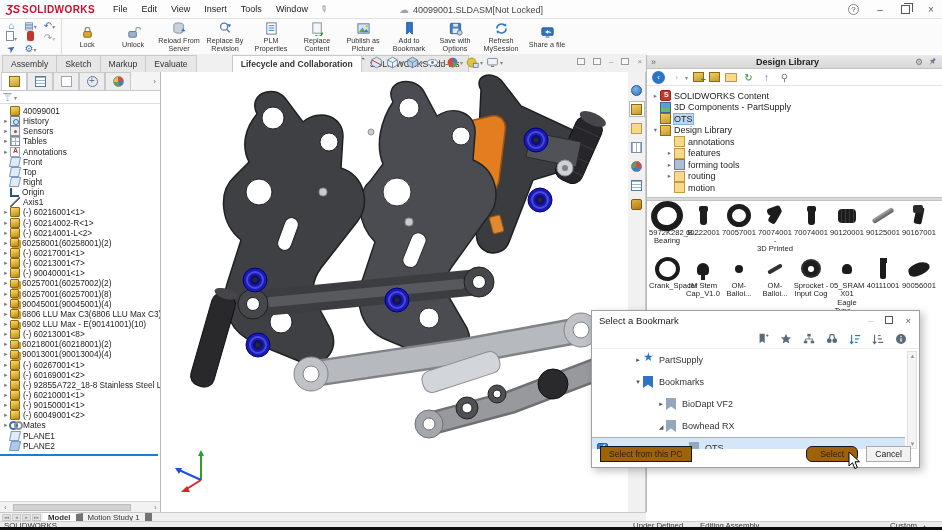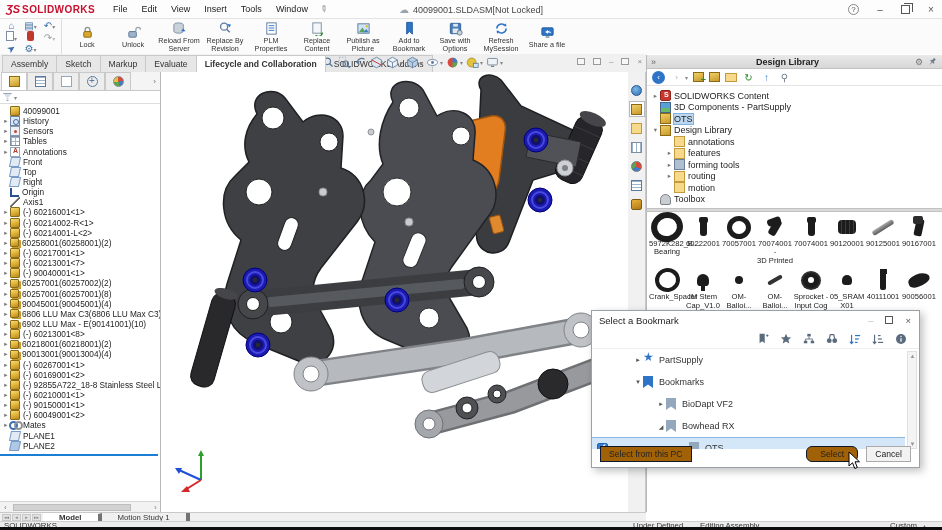--- a/index.html
+++ b/index.html
@@ -35,21 +35,21 @@
   .rbtn { width:46px; min-width:38px; text-align:center; font-size:7.2px; line-height:8px; color:#333;
     padding:1px 1px; cursor:default; display:flex; flex-direction:column; align-items:center; }
   .rbtn svg { width:15px; height:15px; margin-bottom:1px; }
 
   
   .tabrow { position:absolute; left:0; top:54px; width:646px; height:19px; background:#f0f0f0;
     border-bottom:1px solid #cfcfcf; display:flex; align-items:flex-end; }
   .ctabs { display:flex; height:18px; align-items:flex-end; padding-left:2px; }
   .ctab { font-size:8.6px; color:#333; padding:3px 8px 3px; border:1px solid #c9c9c9; border-bottom:none;
     background:#e7e7e7; margin-right:-1px; white-space:nowrap; cursor:default; }
-  .ctab.active { background:#fff; font-weight:bold; position:relative; z-index:2; }
+  .ctab.active { background:#fff; font-weight:bold; position:relative; z-index:2;margin-left:36px; }
   .headsup { position:absolute; left:322px; top:2px; display:flex; align-items:center; gap:3px; }
   .hu { display:flex; align-items:center; cursor:default; }
   .hu svg { width:13px; height:13px; }
   .hu .dd { font-size:6px; color:#888; margin-left:1px; }
   .docwin-controls { position:absolute; left:577px; top:3px; display:flex; gap:8px; align-items:center; color:#8a8a8a; }
   .dwc { font-size:8px; }
   .dwc-box { width:8px; height:7px; border:1px solid #9a9a9a; background:#f7f7f7; }
 
   
   .left-panel { position:absolute; left:0; top:72px; width:161px; height:440px; background:#fff;
@@ -198,21 +198,21 @@
   .dlg-buttons { position:absolute; left:0; right:0; bottom:5px; display:flex; align-items:center; padding:0 8px; }
   .btn { font-size:8.6px; padding:2px 8px; background:#f2f2f2; border:1px solid #aaa; color:#222; cursor:default; }
   .btn-primary { border:1px solid #0f172a; background:#a16207; }
   .btn-select { margin-left:auto; margin-right:8px; min-width:52px; text-align:center;border-radius:6px; }
   .cursor-arrow { position:absolute; left:256px; top:140px; z-index:20; }
 
   
   .model-tabs { position:absolute; left:0; top:512px; width:646px; height:9px; background:#f0f0f0; border-top:1px solid #c9c9c9; display:flex; align-items:stretch; font-size:7.8px; }
   .mt-nav { display:flex; align-items:center; gap:1px; padding:0 2px; }
   .mt-nav span { width:9px; height:7px; background:#e2e2e2; border:1px solid #c9c9c9; font-size:5px; color:#888; display:flex; align-items:center; justify-content:center; }
-  .mtab { padding:0 16px; display:flex; align-items:center; border-right:4px solid #737373; color:#333; cursor:default; }
+  .mtab { padding:0 5px; display:flex; align-items:center; border-right:7px solid #737373; color:#333; cursor:default; }
   .mtab.active { background:#fff; font-weight:bold; border-top:1px solid #fff; }
   .statusbar { position:absolute; left:0; top:521px; width:942px; height:6.5px; background:#ececec; border-top:1px solid #cfcfcf; font-size:7.8px; color:#333; }
   .statusbar .sb-app { position:absolute; left:4px; top:-1px; }
   .sb-state { position:absolute; left:633px; top:-1px; }
   .sb-mode { position:absolute; left:700px; top:-1px; }
   .sb-custom { position:absolute; right:16px; top:-1px; }
   .sb-custom .up { font-size:6px; color:#666; margin-left:6px; }
   .bottom-strip { position:absolute; left:0; top:527px; width:942px; height:3px; background:#0d0d0d; }
 </style>
 </head>
@@ -852,25 +852,20 @@
         <div class="dlrow" style="padding-left: 14px;">
           <span class="arrow arrow-r"></span>
           <span class="ti dl-folder"></span>
           <span class="tlabel">routing</span>
         </div>
         <div class="dlrow" style="padding-left: 14px;">
           <span class="arrow" style="visibility: hidden;"></span>
           <span class="ti dl-folder"></span>
           <span class="tlabel">motion</span>
         </div>
-        <div class="dlrow" style="padding-left: 0px;">
-          <span class="arrow" style="visibility: hidden;"></span>
-          <span class="ti dl-toolbox"></span>
-          <span class="tlabel">Toolbox</span>
-        </div>
       </div>
     <div class="dl-divider"></div>
     <div class="thumbs">
 
     <div class="thumb">
           <span class="sh sh-torus"></span>
           <span class="tlab">5972K282_B...
 Bearing</span>
         </div>
         <div class="thumb">

